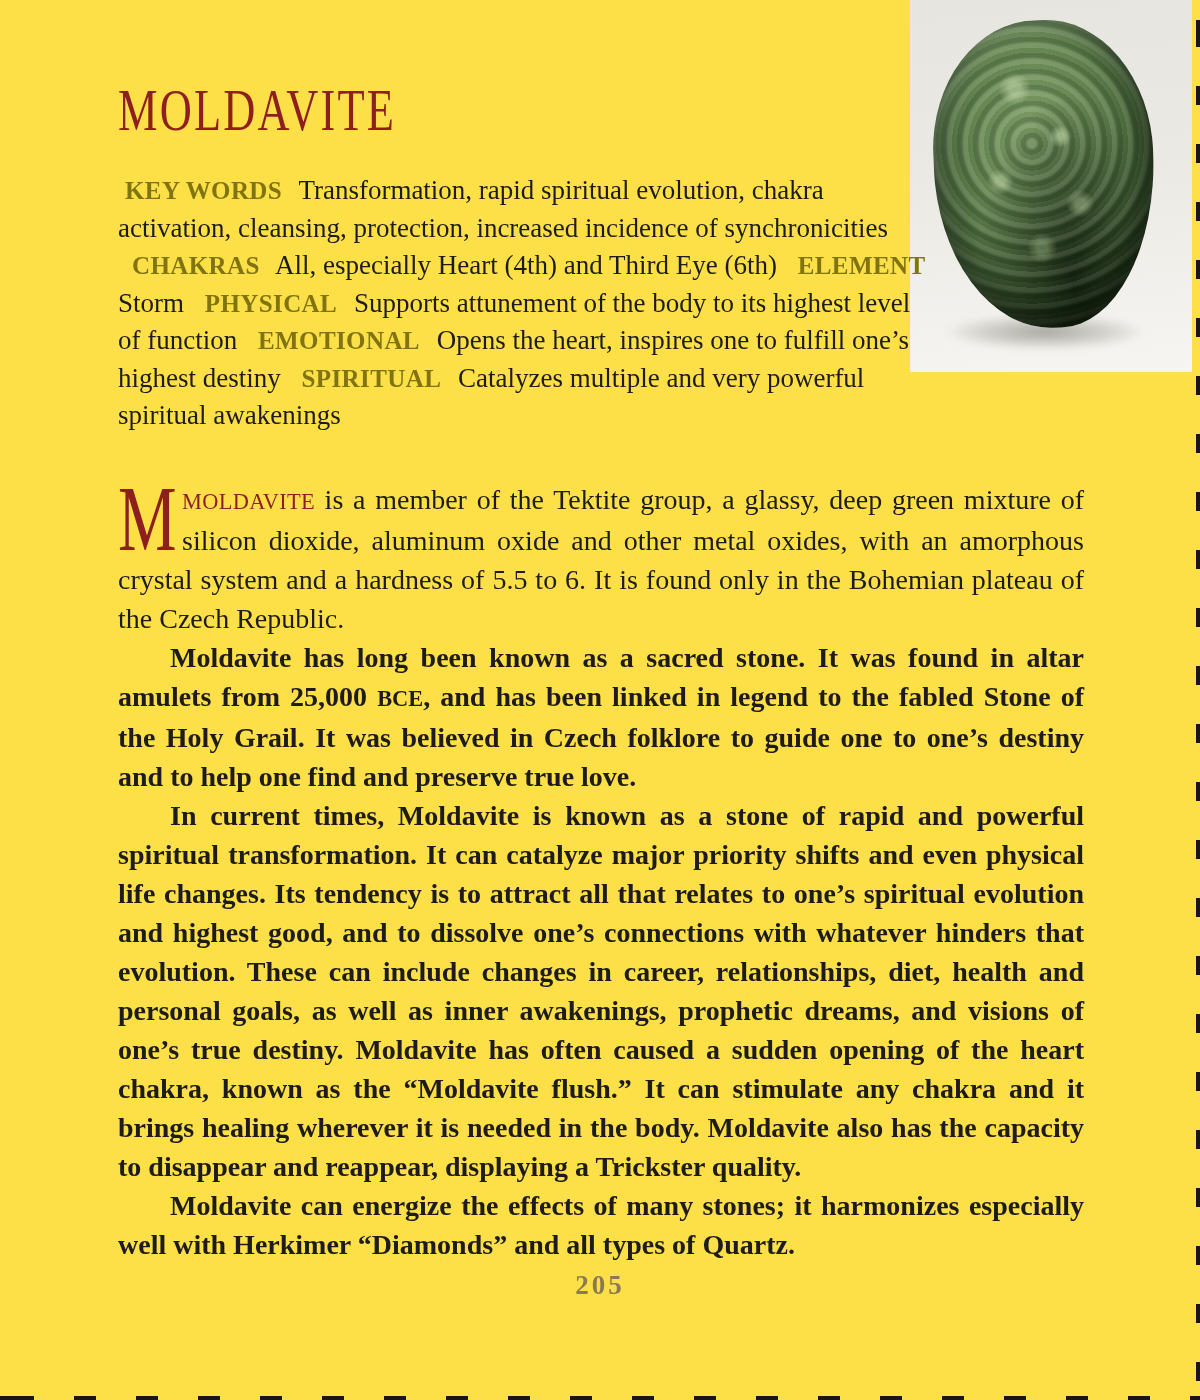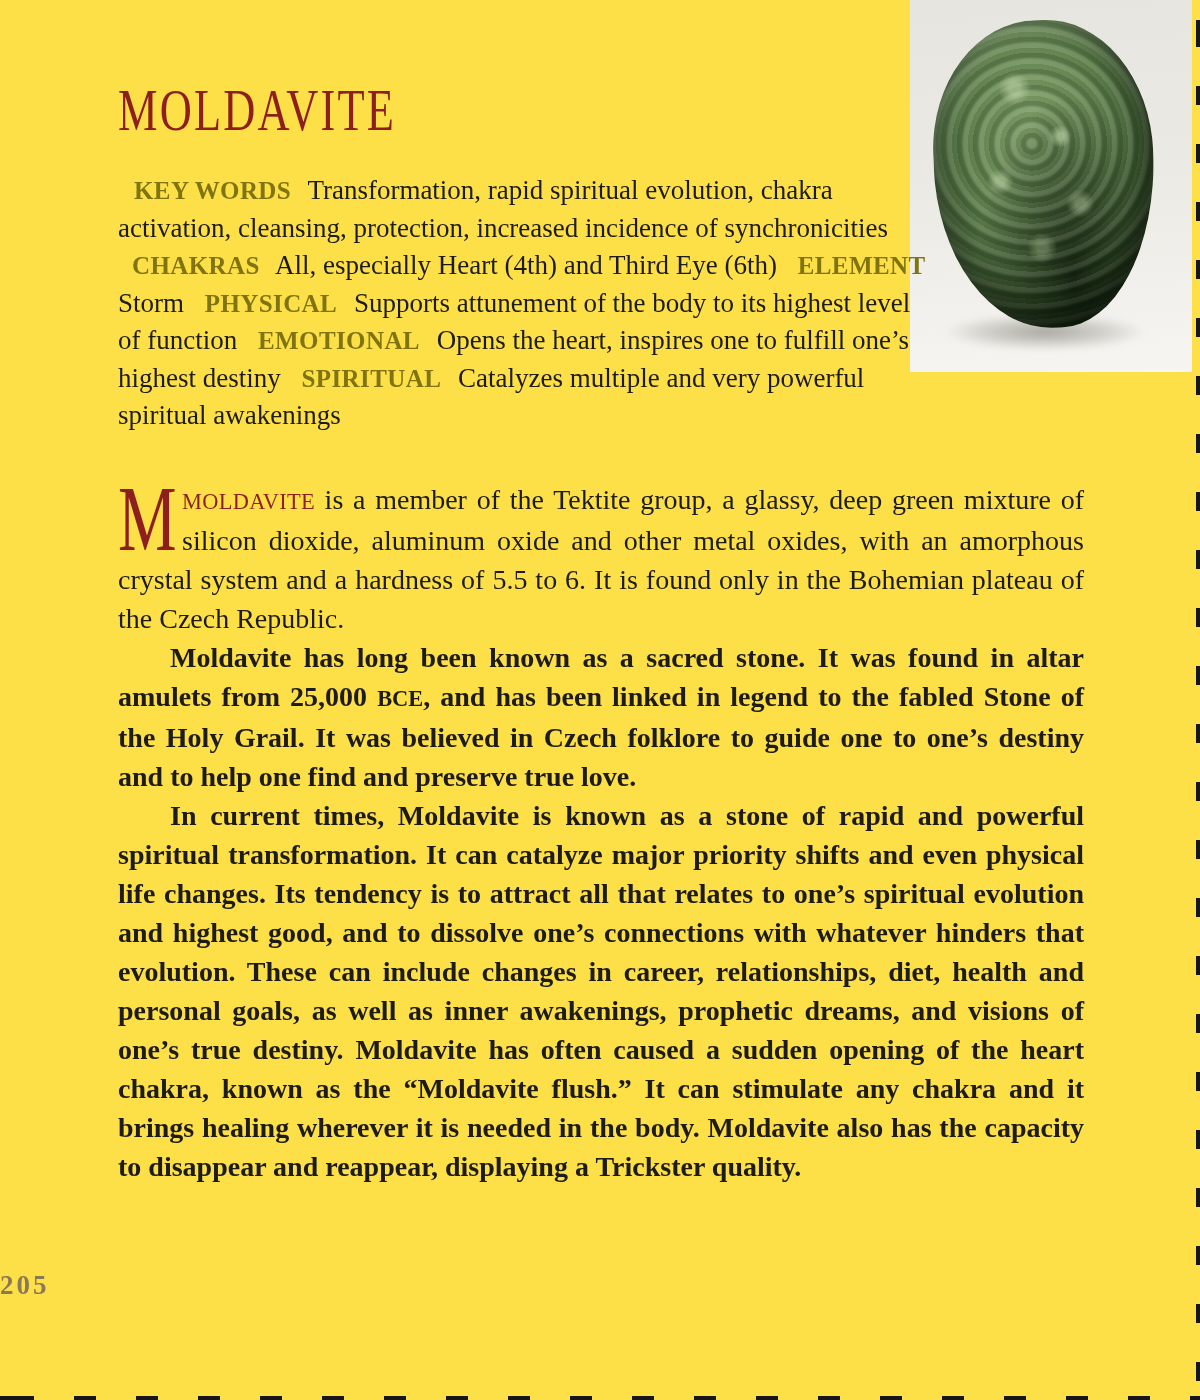--- a/index.html
+++ b/index.html
@@ -53,41 +53,41 @@
 
   
   .keywords{
     position:absolute;left:118px;top:172px;width:818px;margin:0;
     font-size:27px;line-height:37.5px;color:var(--body-text);text-align:left;
   }
   .kw-label{
     color:var(--label-olive);font-weight:700;font-size:25px;letter-spacing:.4px;
     margin-left:14px;margin-right:10px;white-space:nowrap;
   }
-  .kw-label:first-child{margin-left:16px;}
+  .kw-label:first-child{margin-left:7px;}
 
   
   .body{
     position:absolute;left:118px;top:480px;width:966px;
     font-size:28px;line-height:39px;text-align:justify;color:var(--body-text);
   }
   .bp{margin:0;padding:0;}
   .bp.indent{text-indent:52px;font-weight:bold;}
   .dropcap{
     float:left;width:60px;height:76px;
     font-size:94px;line-height:72px;color:var(--title-red);
     transform:scaleX(0.70);transform-origin:0 0;
     margin:2px 4px 0 0;
   }
   .redcaps{color:var(--title-red);font-size:0.8em;letter-spacing:.3px;}
   .smallcaps{font-size:0.8em;}
 
   
   .pagenum{
-    position:absolute;left:0;right:0;top:1270px;text-align:left;
+    position:absolute;left:0;right:0;top:1270px;text-align:center;
     font-size:27px;font-weight:700;letter-spacing:3px;color:var(--pagenum-brown);
   }
 
   
   .edge-right{
     position:absolute;top:0;right:0;width:4px;height:1400px;
     background:repeating-linear-gradient(to bottom,#161616 0 19px,transparent 19px 58px);
     background-position:0 28px;
   }
   .edge-bottom{
@@ -107,20 +107,21 @@
   </div>
 
   <h1 class="title">MOLDAVITE</h1>
 
   <p class="keywords" id="keywords"><span class="kw-label">KEY WORDS</span> <span class="kw-text">Transformation, rapid spiritual evolution, chakra activation, cleansing, protection, increased incidence of synchronicities</span> <span class="kw-label">CHAKRAS</span> <span class="kw-text">All, especially Heart (4th) and Third Eye (6th)</span> <span class="kw-label">ELEMENT</span> <span class="kw-text">Storm</span> <span class="kw-label">PHYSICAL</span> <span class="kw-text">Supports attunement of the body to its highest level of function</span> <span class="kw-label">EMOTIONAL</span> <span class="kw-text">Opens the heart, inspires one to fulfill one’s highest destiny</span> <span class="kw-label">SPIRITUAL</span> <span class="kw-text">Catalyzes multiple and very powerful spiritual awakenings</span> </p>
 
   <div class="body" id="article">
       <p class="bp"><span class="dropcap">M</span><span class="redcaps">MOLDAVITE</span> is a member of the Tektite group, a glassy, deep green mixture of silicon dioxide, aluminum oxide and other metal oxides, with an amorphous crystal system and a hardness of 5.5 to 6. It is found only in the Bohemian plateau of the Czech Republic.</p>
       <p class="bp indent">Moldavite has long been known as a sacred stone. It was found in altar amulets from 25,000 <span class="smallcaps">BCE</span>, and has been linked in legend to the fabled Stone of the Holy Grail. It was believed in Czech folklore to guide one to one’s destiny and to help one find and preserve true love.</p>
       <p class="bp indent">In current times, Moldavite is known as a stone of rapid and powerful spiritual transformation. It can catalyze major priority shifts and even physical life changes. Its tendency is to attract all that relates to one’s spiritual evolution and highest good, and to dissolve one’s connections with whatever hinders that evolution. These can include changes in career, relationships, diet, health and personal goals, as well as inner awakenings, prophetic dreams, and visions of one’s true destiny. Moldavite has often caused a sudden opening of the heart chakra, known as the “Moldavite flush.” It can stimulate any chakra and it brings healing wherever it is needed in the body. Moldavite also has the capacity to disappear and reappear, displaying a Trickster quality.</p>
+      <p class="bp indent">Moldavite can energize the effects of many stones; it harmonizes especially well with Herkimer “Diamonds” and all types of Quartz.</p>
     </div>
 
   <div class="pagenum">205</div>
 
   <div class="edge-right"></div>
   <div class="edge-bottom"></div>
 
 </div>
 
 </body></html>

